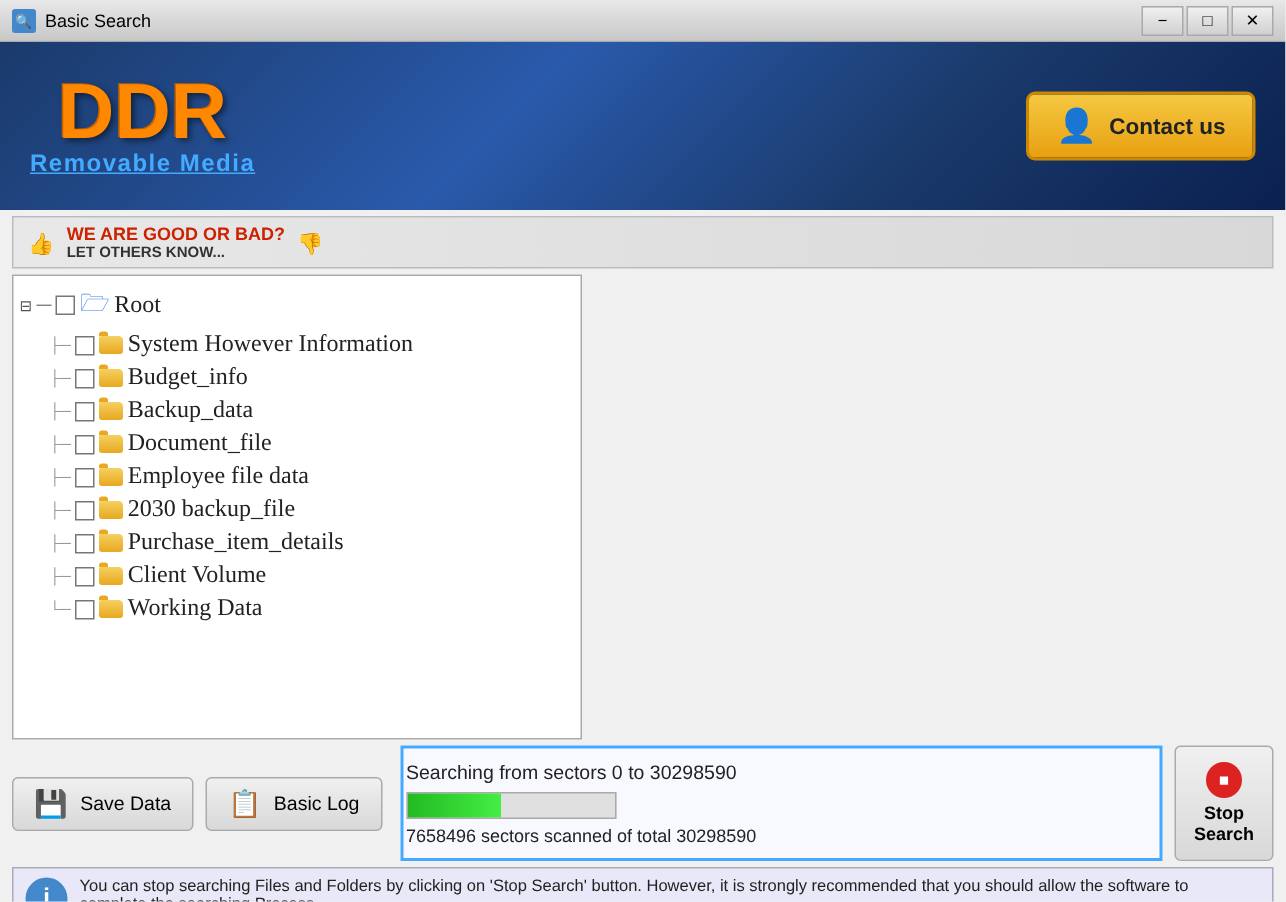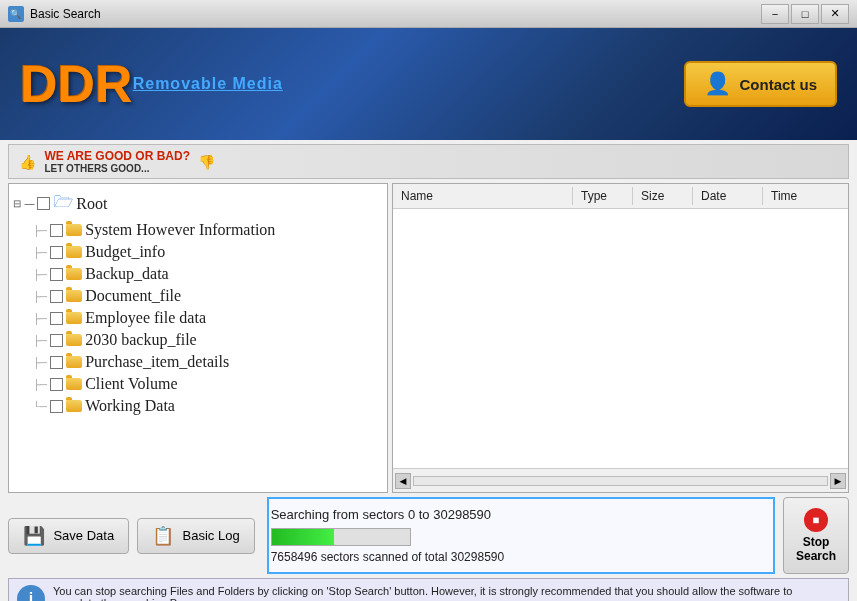--- a/index.html
+++ b/index.html
@@ -23,21 +23,21 @@
     
     .header {
       background: linear-gradient(135deg, #1a3a6b 0%, #2a5aab 40%, #1a3a6b 70%, #0a2050 100%);
       height: 112px;
       display: flex;
       align-items: center;
       justify-content: space-between;
       padding: 10px 20px;
       position: relative;
     }
-    .header-logo { display: flex; flex-direction: row; align-items: center; }
+    .header-logo { display: flex; flex-direction: column; align-items: center; }
     .ddr-text {
       font-size: 52px;
       font-weight: bold;
       color: #ff8800;
       text-shadow: 2px 2px 4px rgba(0,0,0,0.5), -1px -1px 0 #cc6600;
       font-family: 'Arial Black', Arial, sans-serif;
       line-height: 1;
     }
     .removable-media-text {
       color: #4af;
@@ -318,21 +318,21 @@
   <button class="contact-btn">
     <span class="contact-icon">👤</span>
     <span>Contact us</span>
   </button>
 </div>
 
 <div class="feedback-banner">
   <span class="feedback-icon">👍</span>
   <div>
     <div class="feedback-text-main">WE ARE GOOD OR BAD?</div>
-    <div class="feedback-text-sub">LET OTHERS GOOD...</div>
+    <div class="feedback-text-sub">LET OTHERS KNOW...</div>
   </div>
   <span class="feedback-icon">👎</span>
 </div>
 
 <div class="main-content">
 
   <div class="tree-panel">
     <div class="tree-root-row">
       <span class="tree-toggle">⊟</span>
       <span class="tree-toggle">—</span>
@@ -400,35 +400,20 @@
 
       <div class="tree-item-row">
         <span style="color:#999; font-size:10px;">└─</span>
         <span class="check-img"></span>
         <span class="folder-yellow"></span>
         <span class="tree-label">Working Data</span>
       </div>
     </div>
   </div>
 
-  <div class="file-panel">
-    <div class="file-header">
-      <div class="file-col name">Name</div>
-      <div class="file-col type">Type</div>
-      <div class="file-col size">Size</div>
-      <div class="file-col date">Date</div>
-      <div class="file-col time">Time</div>
-    </div>
-    <div class="file-body"></div>
-    <div class="scroll-area">
-      <div class="scroll-btn">◀</div>
-      <div class="scroll-track"></div>
-      <div class="scroll-btn">▶</div>
-    </div>
-  </div>
 </div>
 
 <div class="bottom-area">
   <button class="action-btn">
     <span class="save-icon">💾</span>
     <span>Save Data</span>
   </button>
   <button class="action-btn">
     <span class="log-icon">📋</span>
     <span>Basic Log</span>

